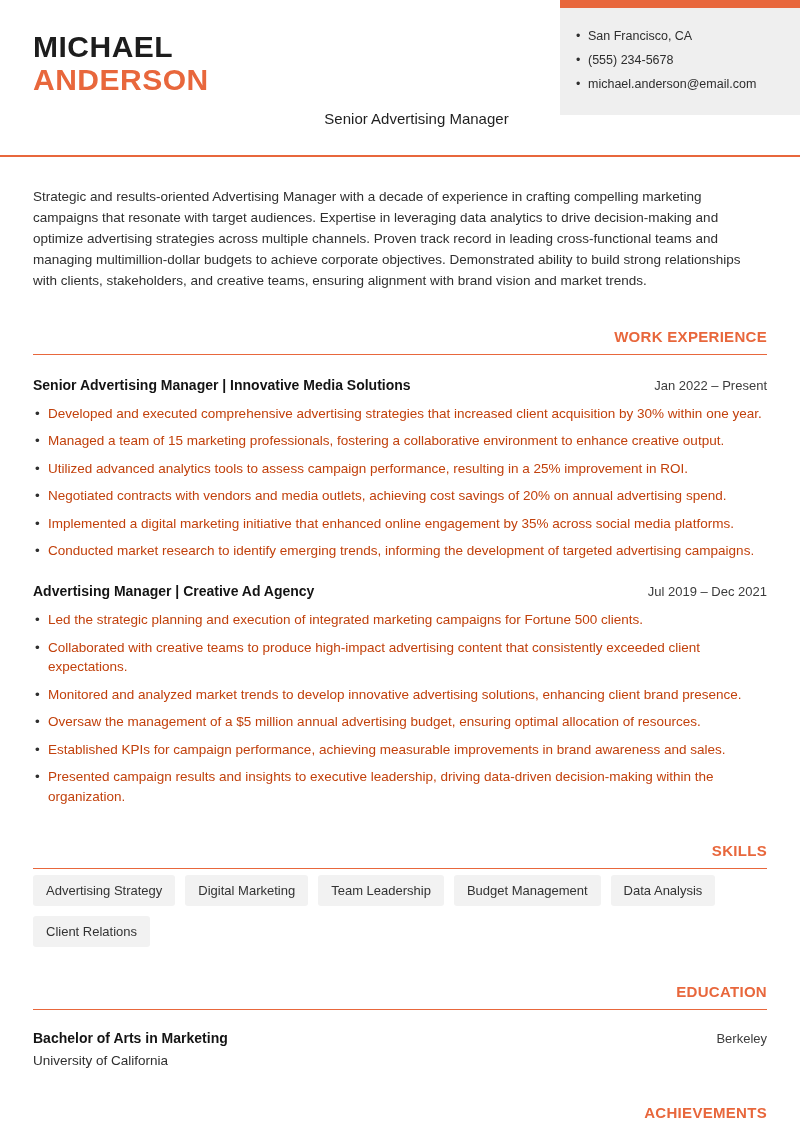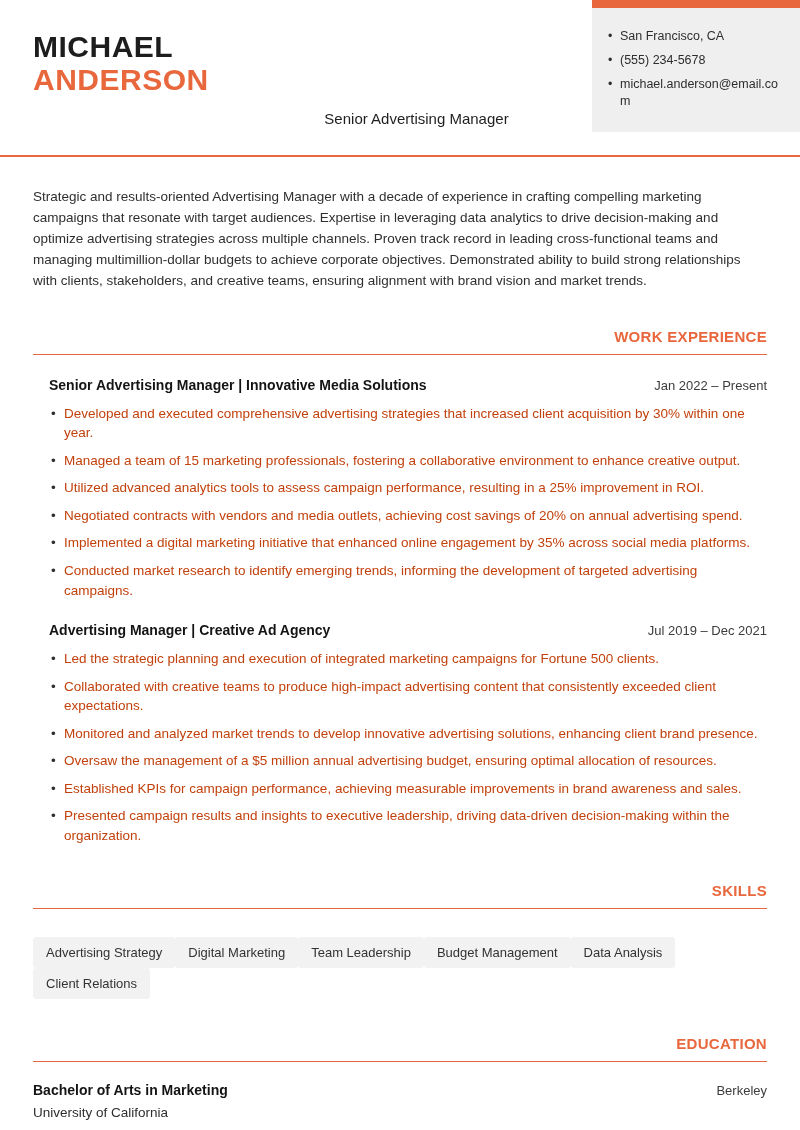--- a/index.html
+++ b/index.html
@@ -37,21 +37,21 @@
     margin-top: 14px;
     font-size: 15px;
     color: #1f1f1f;
     text-align: center;
   }
 
   .contact-box {
     position: absolute;
     top: 0;
     right: 0;
-    width: 208px;
+    width: 240px;
   }
   .accent-bar { height: 8px; background: var(--accent, #e8673c); }
   .contact-inner {
     background: var(--contact-bg, #efefef);
     padding: 13px 16px 15px 16px;
   }
   .contact-list { list-style: none; }
   .contact-list li {
     font-size: 12.5px;
     color: #2e2e2e;
@@ -88,21 +88,21 @@
   .section-heading {
     color: var(--accent, #e8673c);
     font-size: 15px;
     font-weight: 700;
     letter-spacing: 0.3px;
     padding-bottom: 9px;
     border-bottom: 1.5px solid var(--accent, #e8673c);
     text-align: right;
   }
 
-  .job { margin-top: 22px; margin-left: 16px; }
+  .job { margin-top: 22px; }
   .job-header {
     display: flex;
     justify-content: space-between;
     align-items: baseline;
   }
   .job-title {
     font-size: 14px;
     font-weight: 700;
     color: #141414;
   }
@@ -124,21 +124,22 @@
   ul.bullets li::before {
     content: "\2022";
     position: absolute;
     left: 2px;
     color: #2f2f2f;
   }
 
   .chips {
     display: flex;
     flex-wrap: wrap;
-    margin-top: 28px;
+    gap: 10px;
+    margin-top: 6px;
   }
   .chip {
     background: var(--chip-bg, #f2f2f2);
     color: #333333;
     font-size: 13px;
     padding: 8px 13px;
     border-radius: 3px;
     white-space: nowrap;
   }
 

